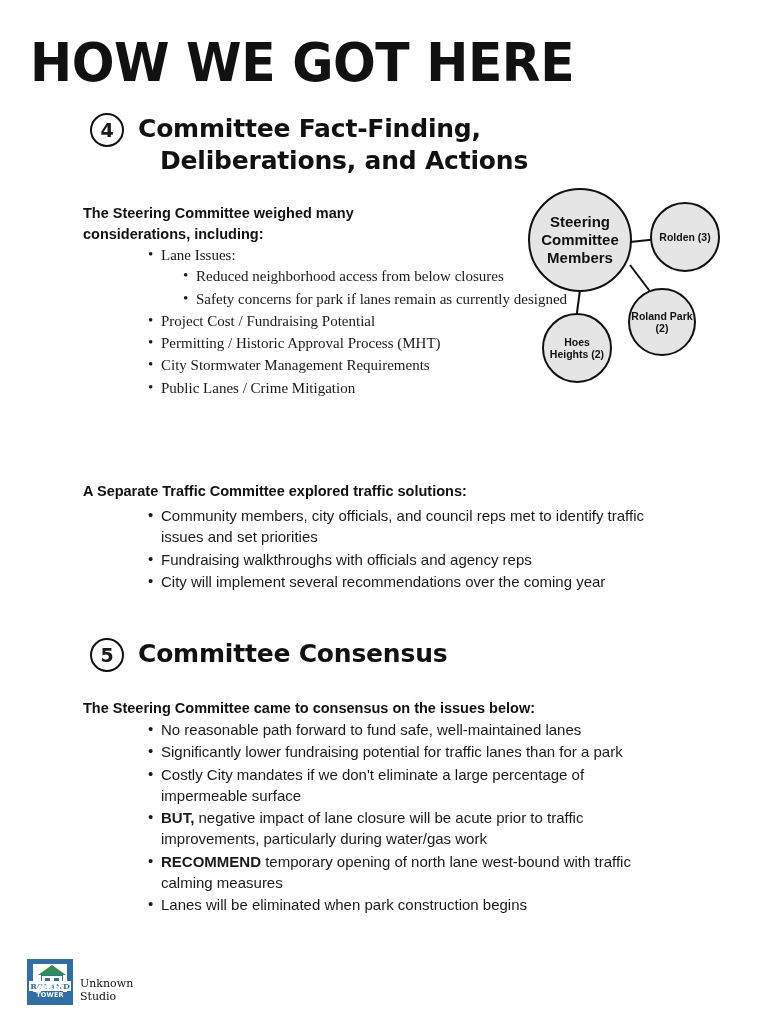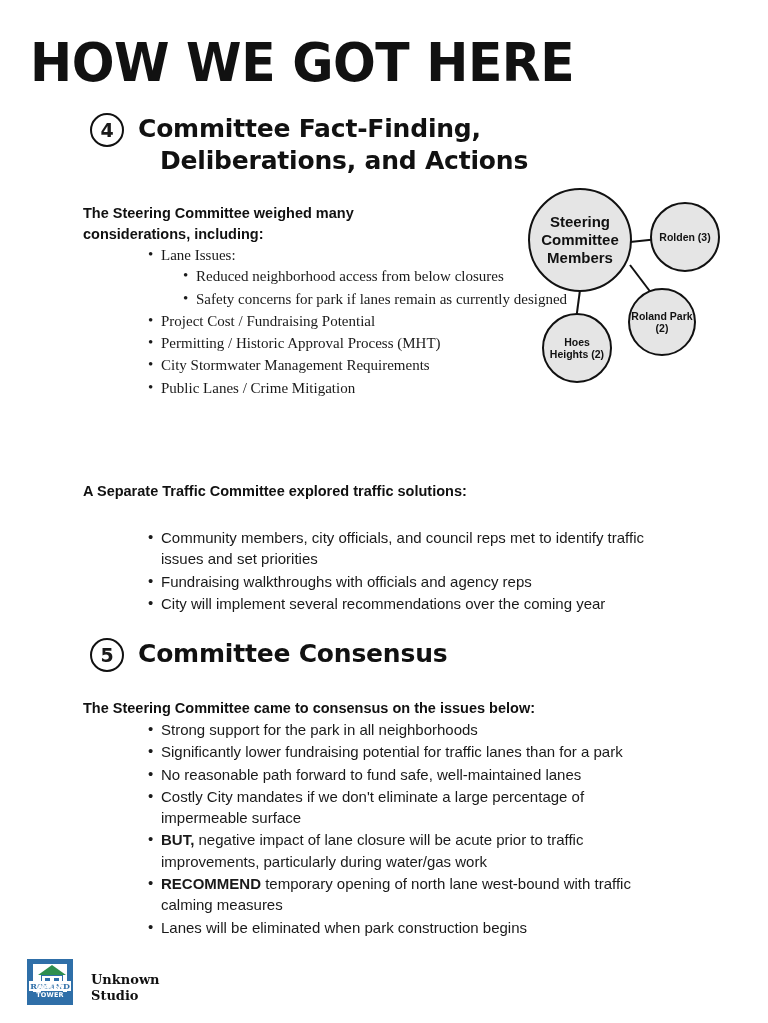--- a/index.html
+++ b/index.html
@@ -180,24 +180,24 @@
     left: 0; right: 0;
     bottom: 12px;
     text-align: center;
     color: #2f6fa8;
     font-size: 8px;
     font-weight: bold;
     background: #ffffff;
     font-family: "DejaVu Serif", serif;
   }
   .studio {
-    margin-left: 18px;
+    margin-left: 7px;
     font-family: "DejaVu Serif", serif;
-    font-size: 13px;
-    font-weight: bold;
+    font-size: 11px;
+    font-weight: normal;
     line-height: 1.25;
     color: #111;
     padding-bottom: 1px;
   }
   b.strong { font-weight: bold; }
 </style>
 </head>
 <body>
 
 <div class="page">
@@ -223,21 +223,21 @@
       </ul>
     </li>
     <li>Project Cost / Fundraising Potential</li>
     <li>Permitting / Historic Approval Process (MHT)</li>
     <li>City Stormwater Management Requirements</li>
     <li>Public Lanes / Crime Mitigation</li>
   </ul>
 
   <div class="block lead" style="left:83px; top:481px; width:560px;">A Separate Traffic Committee explored traffic solutions:</div>
 
-  <ul class="bullets" style="position:absolute; left:148px; top:527px; width:512px;">
+  <ul class="bullets" style="position:absolute; left:148px; top:505px; width:512px;">
     <li>Community members, city officials, and council reps met to identify traffic issues and set priorities</li>
     <li>Fundraising walkthroughs with officials and agency reps</li>
     <li>City will implement several recommendations over the coming year</li>
   </ul>
 
   <div class="diagram" style="left:520px; top:170px; width:230px; height:215px;">
     <svg width="230" height="215" style="position:absolute; left:0; top:0;">
       <line x1="110" y1="72" x2="148" y2="68" stroke="#111" stroke-width="2"></line>
       <line x1="110" y1="95" x2="135" y2="128" stroke="#111" stroke-width="2"></line>
       <line x1="62" y1="105" x2="56" y2="150" stroke="#111" stroke-width="2"></line>
@@ -257,23 +257,22 @@
   </div>
 
   <div class="section-head" style="left:90px; top:638px;">
     <div class="num-circle">5</div>
     <div class="sec-title">Committee Consensus</div>
   </div>
 
   <div class="block lead" style="left:83px; top:698px; width:600px;">The Steering Committee came to consensus on the issues below:</div>
 
   <ul class="bullets" style="position:absolute; left:148px; top:719px; width:520px;">
-    <li>Strong support for the park in all neighborhoods</li>
+    <li>No reasonable path forward to fund safe, well-maintained lanes</li>
     <li>Significantly lower fundraising potential for traffic lanes than for a park</li>
-    <li>No reasonable path forward to fund safe, well-maintained lanes</li>
     <li>Costly City mandates if we don't eliminate a large percentage of impermeable surface</li>
     <li>
       <b class="strong">BUT,</b><span> negative impact of lane closure will be acute prior to traffic improvements, particularly during water/gas work</span>
     </li>
     <li>
       <b class="strong">RECOMMEND</b><span> temporary opening of north lane west-bound with traffic calming measures</span>
     </li>
     <li>Lanes will be eliminated when park construction begins</li>
   </ul>
 

